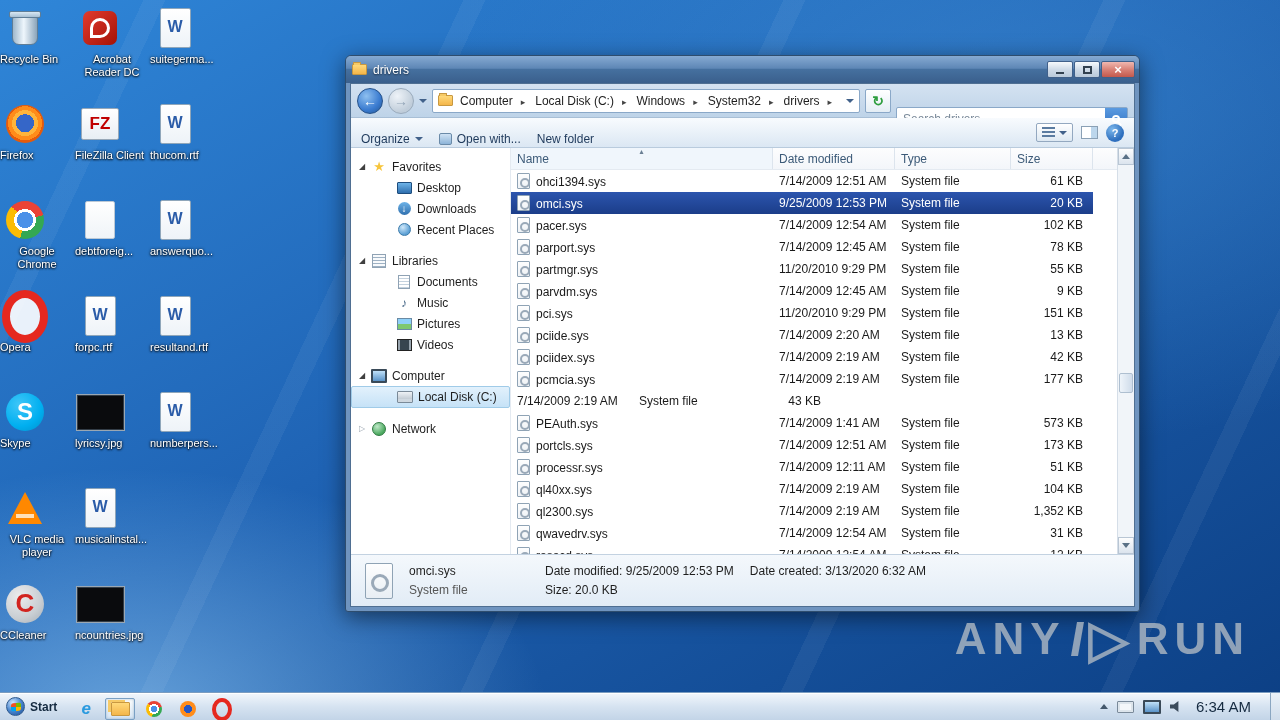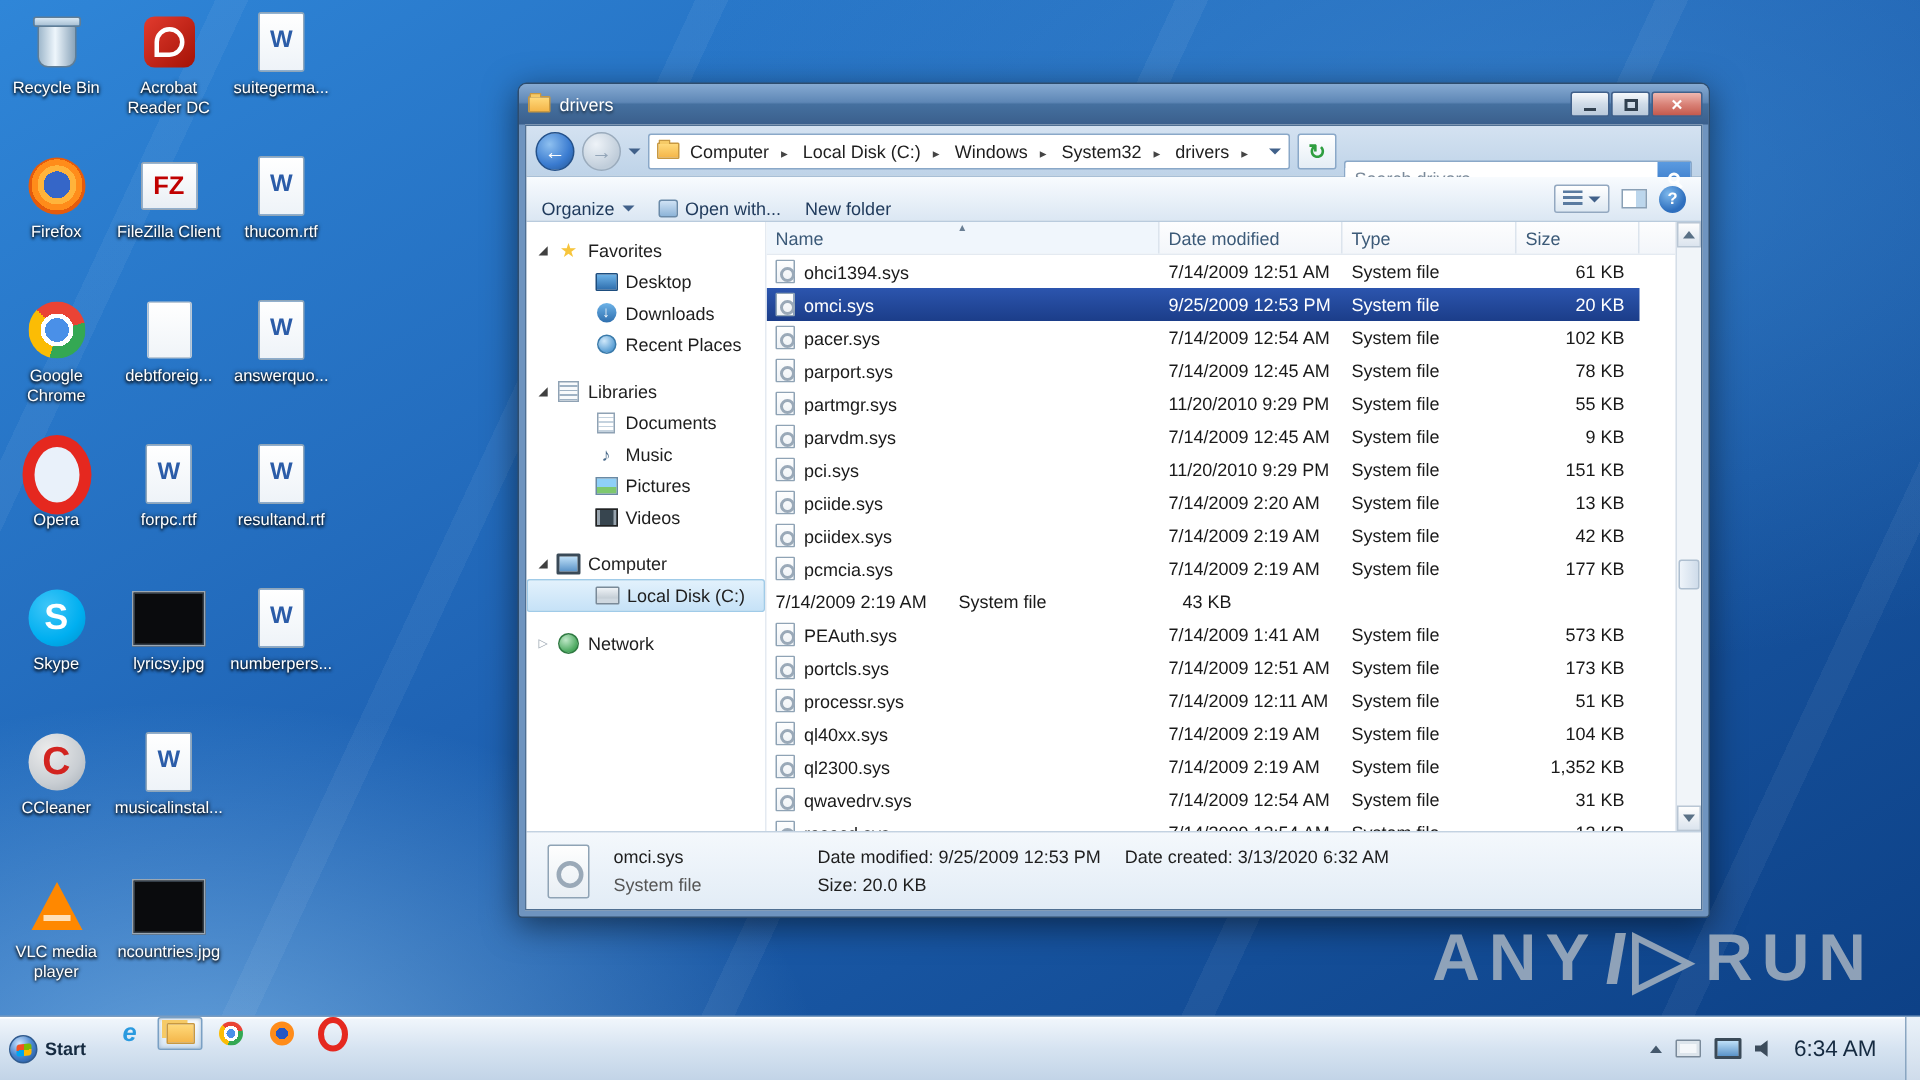--- a/index.html
+++ b/index.html
@@ -13,21 +13,21 @@
       radial-gradient(ellipse 900px 520px at 80% 15%, rgba(70,150,220,0.45), rgba(70,150,220,0) 65%),
       linear-gradient(150deg, #2f86d8 0%, #1f63b4 45%, #0c3f84 100%);
   }
   .desktop::before { content:""; position:absolute; inset:0; pointer-events:none;
     background: repeating-linear-gradient(115deg, rgba(255,255,255,0) 0 130px, rgba(255,255,255,0.05) 130px 150px, rgba(255,255,255,0) 150px 290px);
   }
 
   
   .desktop-icons { position:absolute; left:0; top:2px; display:grid;
     grid-template-rows:repeat(7, 96px); grid-auto-flow:column; grid-auto-columns:75px; }
-  .dicon { width:75px; display:flex; flex-direction:column; align-items:center; padding-top:4px; }
+  .dicon { width:75px; display:flex; flex-direction:column; align-items:flex-start; padding-top:4px; }
   .dicon .ic { width:50px; height:44px; display:flex; align-items:center; justify-content:center; position:relative; margin-bottom:3px; }
   .dicon .lbl { color:#fff; text-shadow:0 1px 2px #000, 0 0 3px rgba(0,0,0,0.85);
     font-size:11px; line-height:13px; text-align:center; max-width:74px; word-wrap:break-word; }
 
   .ic.k-recycle::before { content:""; width:24px; height:27px;
     background:linear-gradient(90deg,#9fb8cc,#eef6fc 45%,#8aa4ba);
     border:1px solid #5f7d96; border-radius:3px 3px 7px 7px; margin-top:5px; }
   .ic.k-recycle::after { content:""; position:absolute; top:5px; left:50%; transform:translateX(-50%);
     width:30px; height:5px; background:linear-gradient(#d8e8f4,#a8c0d4); border:1px solid #5f7d96; border-radius:2px; }
 
@@ -181,23 +181,23 @@
   .details { height:52px; flex:none; background:linear-gradient(#f4f8fc,#e2ecf6); border-top:1px solid #c3d2e1;
     display:flex; align-items:center; gap:16px; padding:0 14px; }
   .fico-big { width:28px; height:36px; flex:none; background:linear-gradient(#fefefe,#e8eef4); border:1px solid #8fa3b5; border-radius:2px; position:relative; }
   .fico-big::after { content:""; position:absolute; left:5px; top:10px; width:12px; height:12px; border:3px solid #9aa9b8; border-radius:50%; }
   .dcol { display:flex; flex-direction:column; gap:5px; }
   .dcol .l1 { color:#1e1e1e; }
   .dcol .l2 { color:#555; }
   .d-name { width:120px; }
 
   
-  .taskbar { position:absolute; left:0; bottom:0; width:1280px; height:43px;
+  .taskbar { position:absolute; left:0; bottom:0; width:1280px; height:28px;
     background:linear-gradient(#f2f7fc,#d6e3f1 50%,#c2d4e7); border-top:1px solid #7a9cc0;
-    box-shadow:inset 0 1px 0 #ffffff; display:flex; align-items:flex-start; }
+    box-shadow:inset 0 1px 0 #ffffff; display:flex; align-items:flex-end; }
   .start { display:flex; align-items:center; gap:5px; height:100%; padding:0 10px 0 6px; }
   .orb { width:19px; height:19px; border-radius:50%; border:1px solid #2f5a8e;
     background:radial-gradient(circle at 35% 28%, #cfe6ff, #4a86ce 50%, #1d4f96); position:relative; }
   .orb::after { content:""; position:absolute; left:4px; top:5px; width:10px; height:8px; border-radius:2px;
     background:conic-gradient(from 0deg, #7fba00 0 90deg, #ffb900 90deg 180deg, #00a4ef 180deg 270deg, #f25022 270deg 360deg); transform:skewY(-6deg); }
   .start .s-label { font-weight:bold; color:#152a40; }
   .tapps { display:flex; align-items:center; gap:4px; padding-left:4px; }
   .tapp { width:30px; height:22px; display:flex; align-items:center; justify-content:center; border-radius:2px; border:1px solid rgba(0,0,0,0); }
   .tapp.active { border:1px solid #7aa0c4; background:linear-gradient(#fdfefe,#d7e6f5); box-shadow:inset 0 0 3px rgba(90,130,170,0.5); }
   .tk { display:flex; align-items:center; justify-content:center; }
@@ -252,27 +252,27 @@
         <span class="ic k-opera"></span>
         <span class="lbl">Opera</span>
       </div>
 
       <div class="dicon">
         <span class="ic k-skype"></span>
         <span class="lbl">Skype</span>
       </div>
 
       <div class="dicon">
+        <span class="ic k-vlc"></span>
+        <span class="lbl">VLC media player</span>
+      </div>
+
+      <div class="dicon">
         <span class="ic k-ccleaner"></span>
         <span class="lbl">CCleaner</span>
-      </div>
-
-      <div class="dicon">
-        <span class="ic k-vlc"></span>
-        <span class="lbl">VLC media player</span>
       </div>
 
       <div class="dicon">
         <span class="ic k-acrobat"></span>
         <span class="lbl">Acrobat Reader DC</span>
       </div>
 
       <div class="dicon">
         <span class="ic k-filezilla"></span>
         <span class="lbl">FileZilla Client</span>

